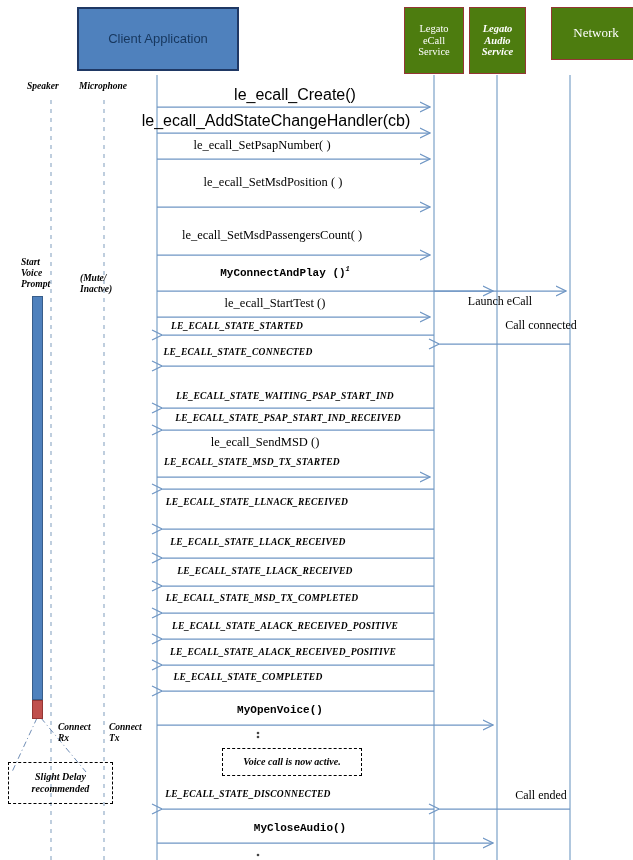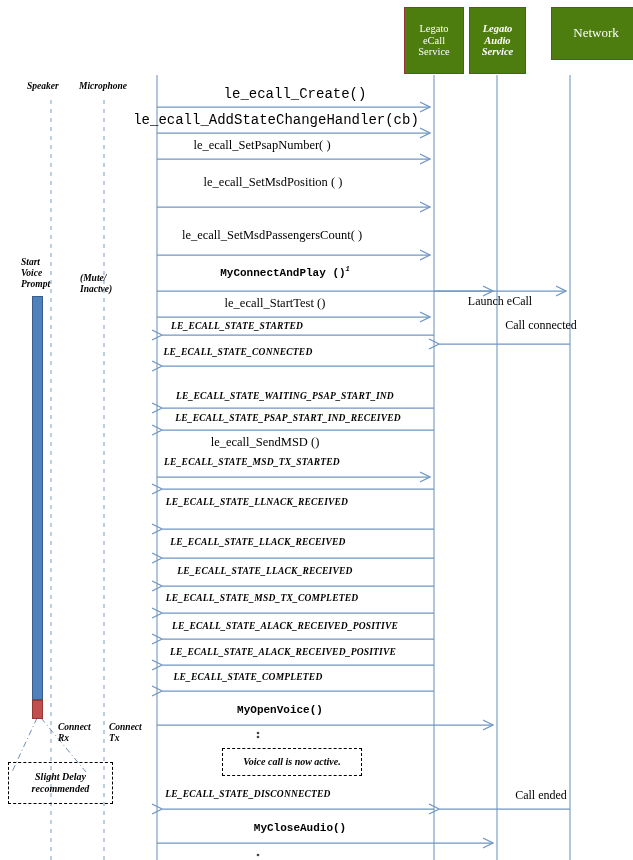--- a/index.html
+++ b/index.html
@@ -85,22 +85,22 @@
     text-align: center;
     transform: translateX(-50%);
   }
   
   .msg.api {
     font-family: "Liberation Serif", serif;
     font-size: 12.5px;
   }
   
   .msg.api-sans {
-    font-family: Liberation Mono, monospace;
-    font-size: 14px;
+    font-family: Liberation Sans, sans-serif;
+    font-size: 16px;
   }
   
   .msg.state {
     font-family: "Liberation Serif", serif;
     font-style: italic;
     font-weight: bold;
     font-size: 9.5px;
     letter-spacing: .2px;
   }
   
@@ -243,20 +243,23 @@
       <circle cx="258" cy="733" r="1.3"></circle>
       <circle cx="258" cy="855" r="1.3"></circle>
     </g>
 
     <g stroke="#6F8DB5" stroke-width="1" fill="none" stroke-dasharray="6 3 1 3">
       <line x1="37" y1="718" x2="12" y2="772"></line>
       <line x1="41" y1="718" x2="86" y2="772"></line>
     </g>
   </svg>
 
+  <div class="actor-box client" style="left:77px; top:7px; width:162px; height:64px;">
+    <span>Client Application</span>
+  </div>
 
   <div class="actor-box service" style="left:404px; top:7px; width:60px; height:67px; white-space:pre-line;">
     <span>Legato
 eCall
 Service</span>
   </div>
 
   <div class="actor-box service italicserif" style="left:469px; top:7px; width:57px; height:67px; white-space:pre-line;">
     <span>Legato
 Audio

